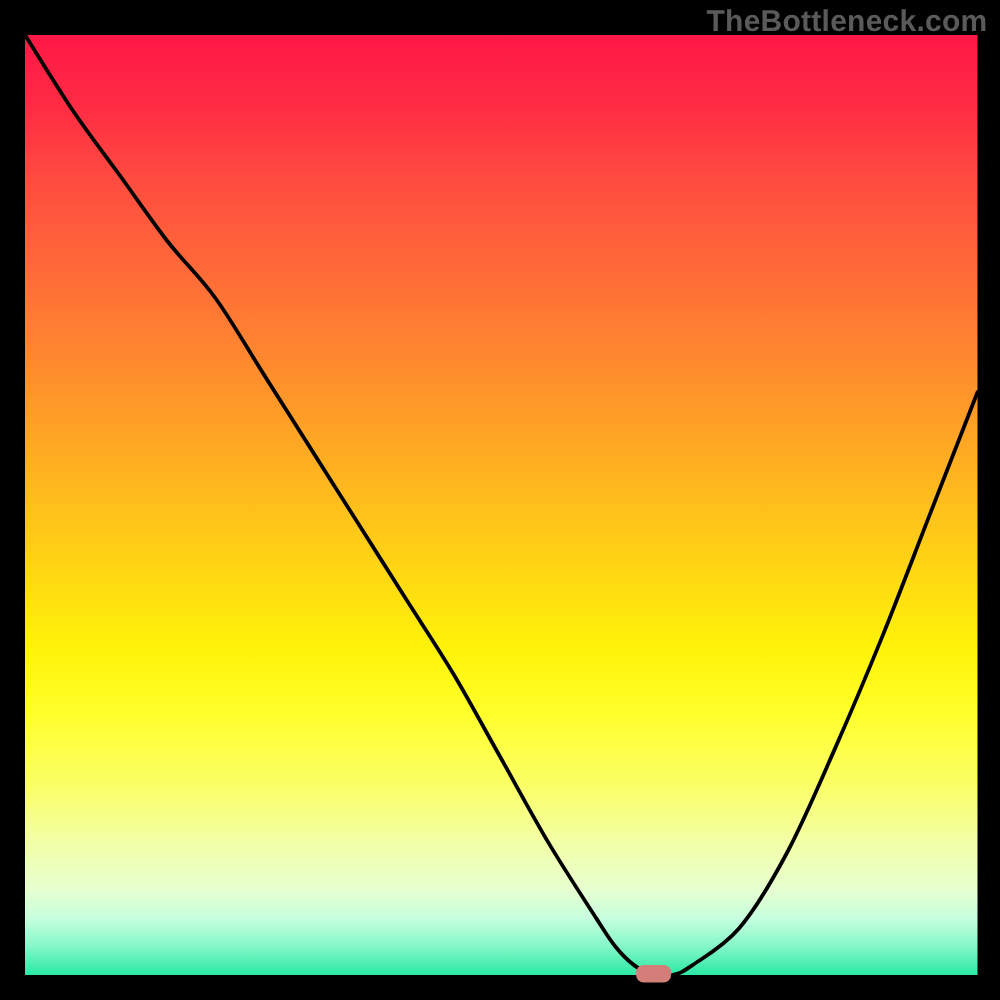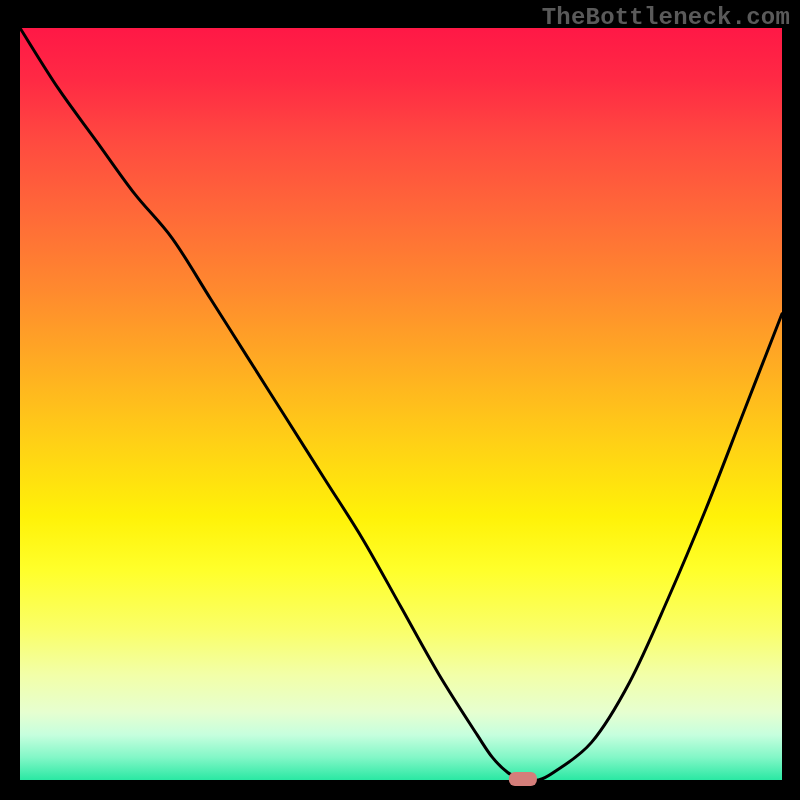--- a/index.html
+++ b/index.html
@@ -19,21 +19,20 @@
   }
   .watermark {
     position: absolute;
     top: 4px;
     right: 10px;
     color: #5a5a5a;
     font-size: 24px;
     font-weight: 600;
     letter-spacing: 0.2px;
     z-index: 5;
-    font-family: Liberation Mono, monospace;
   }
   .plot {
     position: absolute;
     left: 20px;
     top: 28px;
     width: 762px;
     height: 752px;
     
     background: linear-gradient(
       to bottom,

